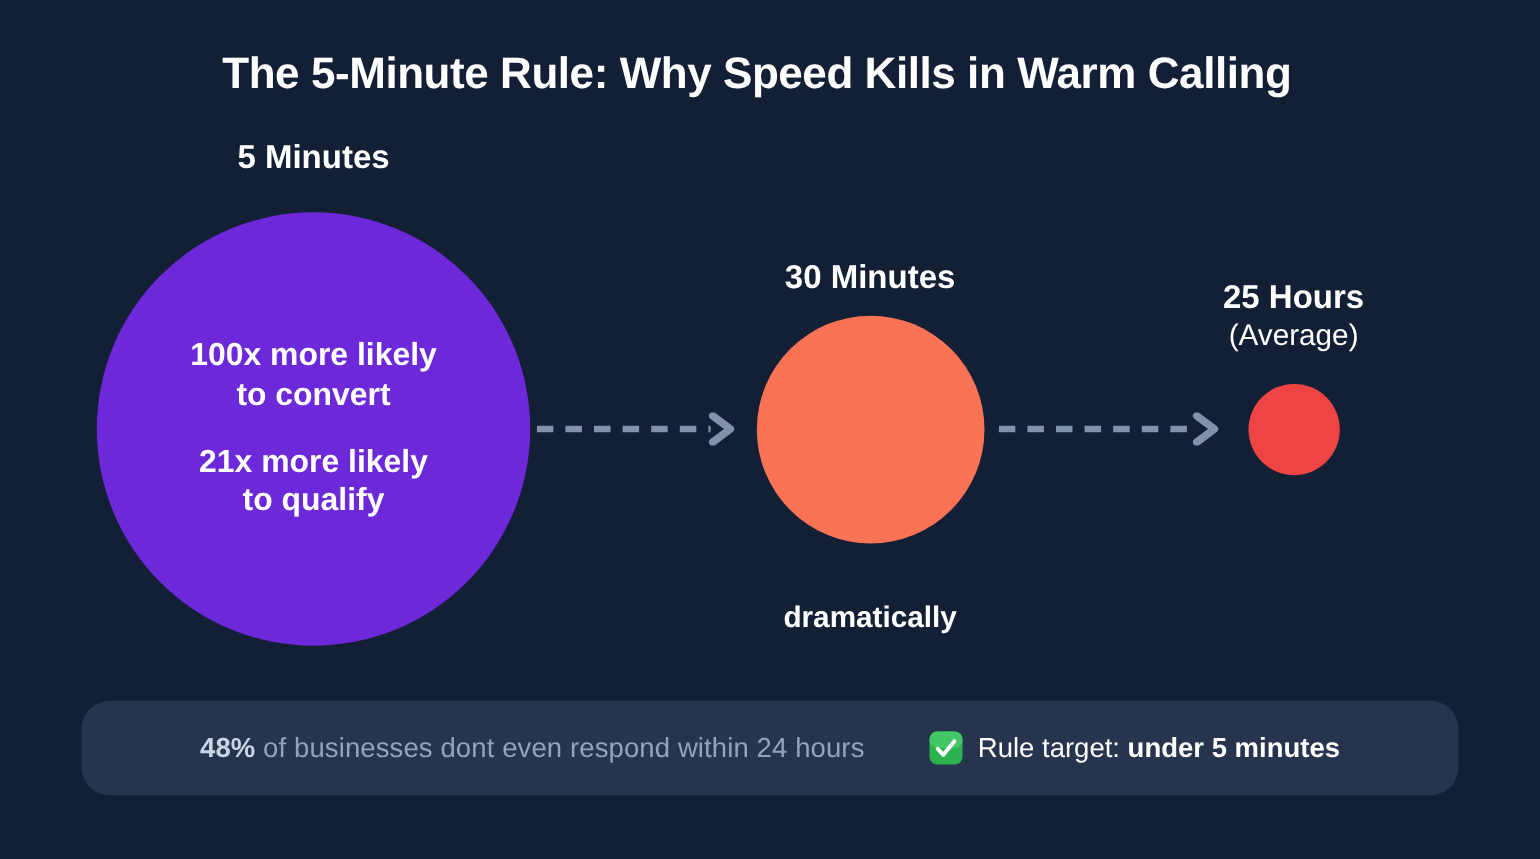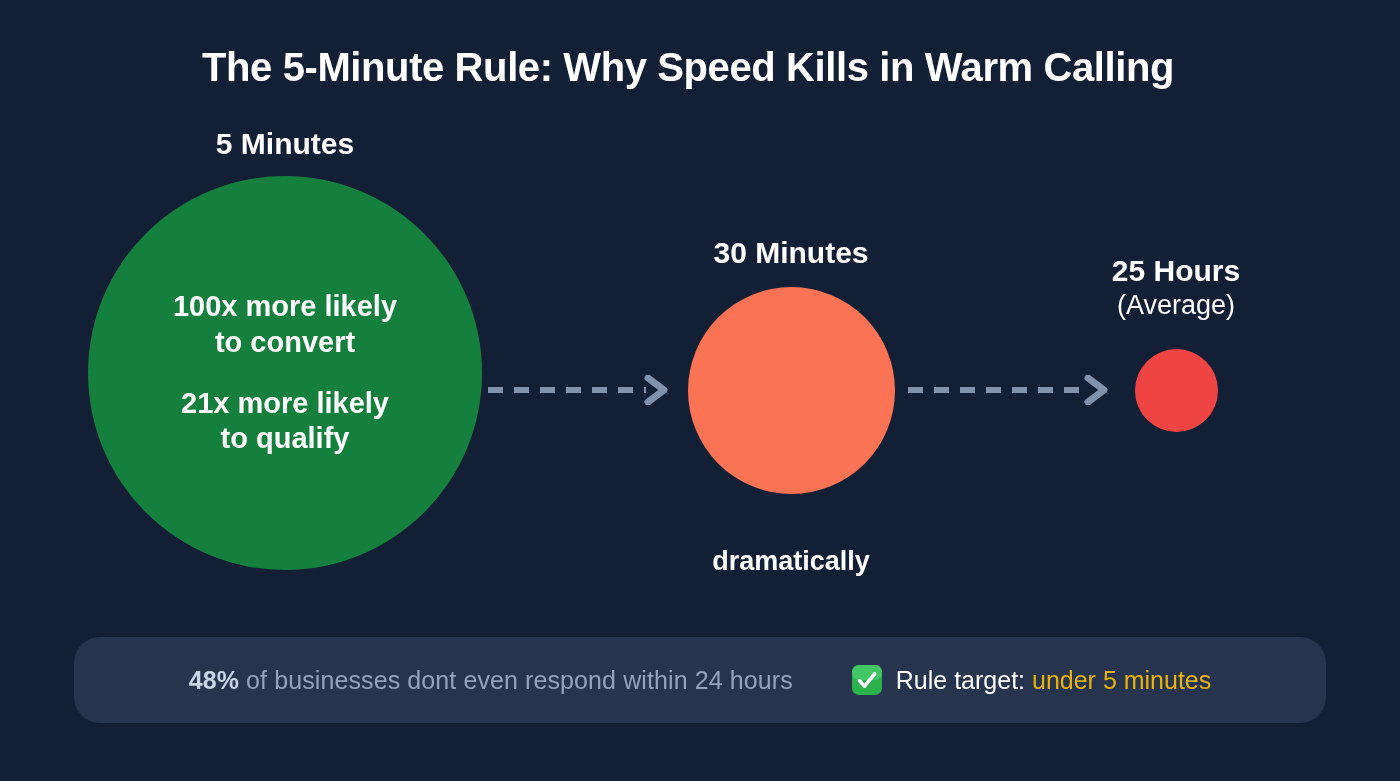--- a/index.html
+++ b/index.html
@@ -40,24 +40,24 @@
     border-radius: 50%;
     display: flex;
     align-items: center;
     justify-content: center;
     text-align: center;
   }
 
   
   #circle-blue {
     left: 88px;
-    top: 176px;
+    top: 193px;
     width: 394px;
     height: 394px;
-    background: #15803d;
+    background: #6d28d9;
   }
   #circle-blue .circle-text {
     color: #ffffff;
     font-weight: bold;
     font-size: 29px;
     line-height: 1.22;
     width: 330px;
   }
   #circle-blue .gap {
     display: block;
@@ -185,22 +185,22 @@
     color: #ffffff;
     white-space: nowrap;
   }
   .check-icon {
     display: inline-block;
     width: 32px;
     height: 32px;
     flex: 0 0 auto;
   }
   .bar-target .strong {
-    font-weight: normal;
-    color: #eab308;
+    font-weight: bold;
+    color: #ffffff;
   }
 
   
   .sources {
     position: absolute;
     right: 26px;
     top: 740px;
     font-size: 19px;
     color: #8fa0ba;
     text-align: right;

